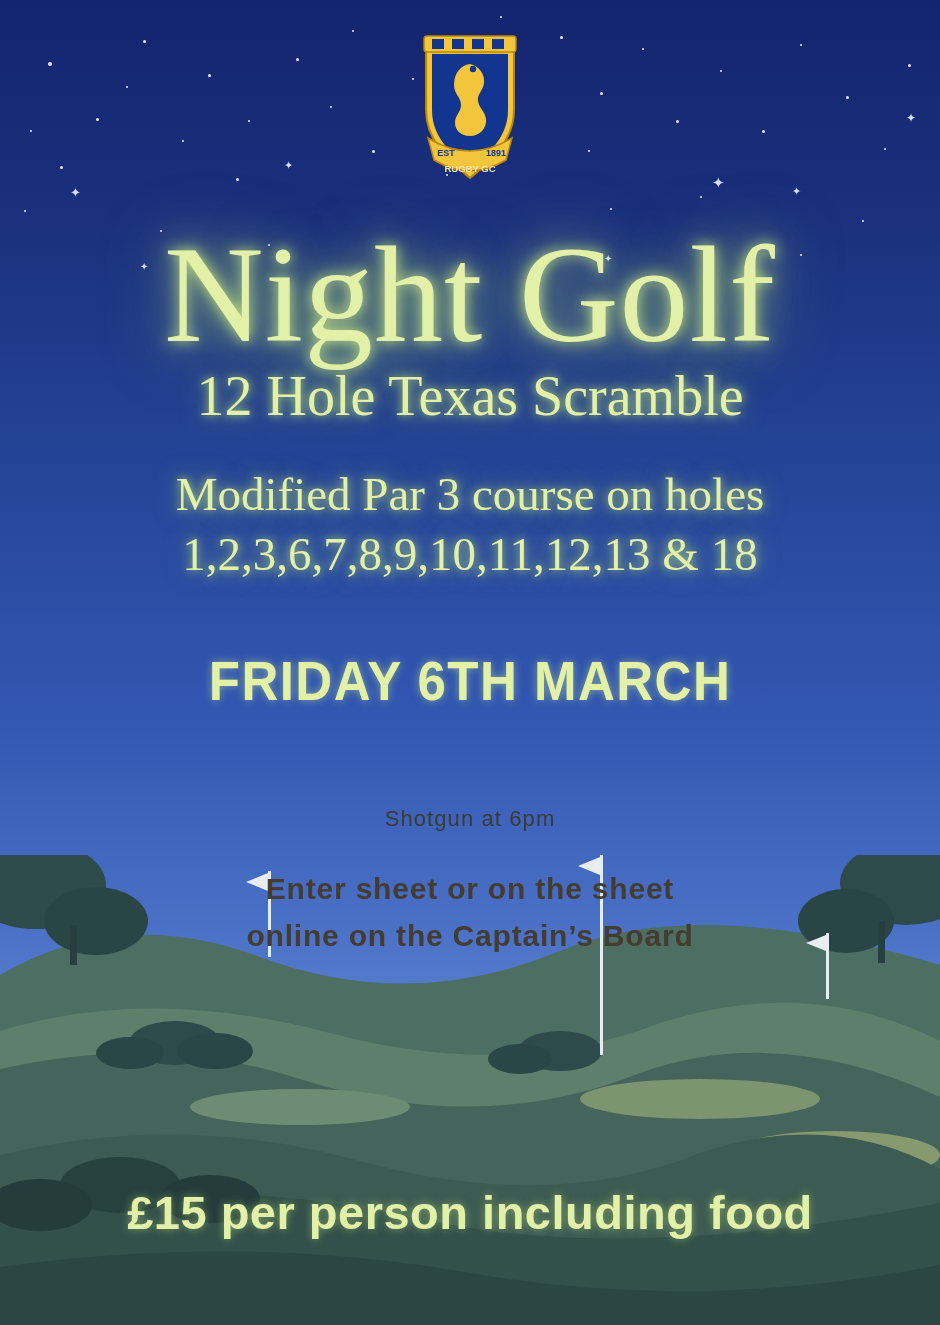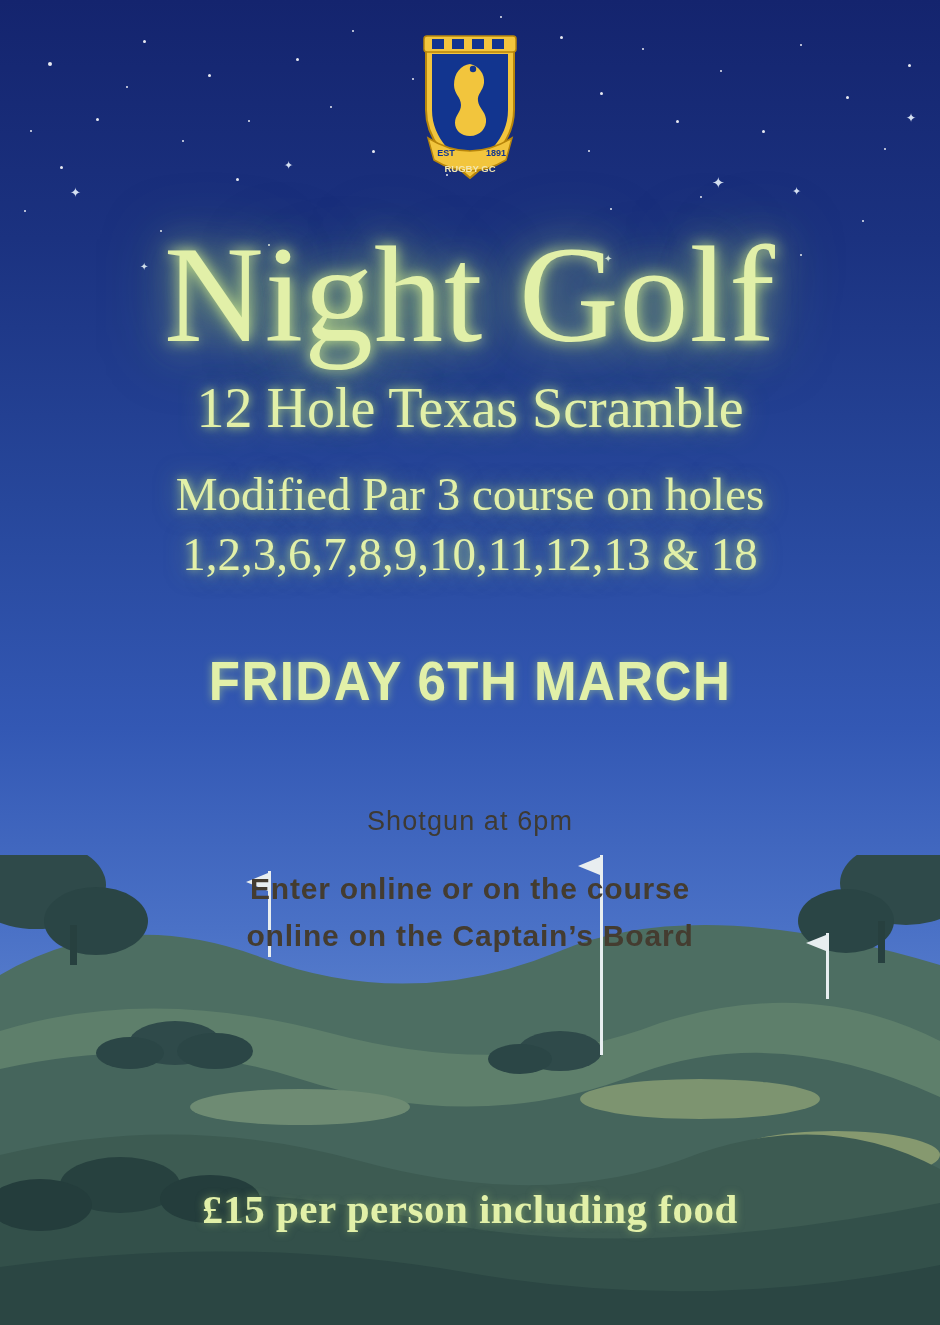--- a/index.html
+++ b/index.html
@@ -57,21 +57,21 @@
     line-height:1.02;
     color:#e2f0a8;
     letter-spacing:1px;
     text-shadow:
        0 0 14px rgba(210,238,140,.95),
        0 0 38px rgba(190,230,110,.75),
        0 0 70px rgba(170,220,90,.55);
     margin-top: 43px;
   }
   #subtitle1 {
-    top:376px;
+    top:364px;
     font-family:"Liberation Serif", serif;
     font-size:56px;
     color:#e2f0a8;
     text-shadow:0 0 10px rgba(200,235,130,.85), 0 0 26px rgba(180,225,100,.6);
   }
   #subtitle2 {
     top:464px;
     font-family:"Liberation Serif", serif;
     font-size:47px;
     line-height:1.28;
@@ -89,37 +89,37 @@
     text-shadow:0 0 9px rgba(200,235,130,.55);
   }
   #arrival {
     top:758px;
     font-size:27px;
     letter-spacing:1.6px;
     color:#3e3a33;
   }
   #shotgun {
     top:806px;
-    font-size:27px;
+    font-size:22px;
     letter-spacing:1.1px;
     color:#3e3a33;
   }
   #enter {
     top:866px;
     font-weight:bold;
     font-size:30px;
     line-height:1.55;
     letter-spacing:.8px;
     color:#443c30;
   }
   #price {
     top:1185px;
-    font-family:Liberation Serif, serif;
+    font-family:Liberation Sans, sans-serif;
     font-weight:bold;
-    font-size:41px;
+    font-size:47px;
     letter-spacing:.5px;
     color:#e2f0a8;
     text-shadow:0 0 9px rgba(200,235,130,.5);
   }
 
   #scenery { position:absolute; left:0; bottom:0; width:940px; height:470px; }
 </style>
 </head>
 <body>
 
@@ -235,18 +235,18 @@
 
   <div class="center" id="title">Night Golf</div>
   <div class="center" id="subtitle1">12 Hole Texas Scramble</div>
   <div class="center" id="subtitle2">
     <div>Modified Par 3 course on holes</div>
     <div>1,2,3,6,7,8,9,10,11,12,13 &amp; 18</div>
   </div>
   <div class="center" id="date">FRIDAY 6TH MARCH</div>
   <div class="center" id="shotgun">Shotgun at 6pm</div>
   <div class="center" id="enter">
-    <div>Enter online or on the course</div>
+    <div>Enter sheet or on the sheet</div>
     <div>online on the Captain’s Board</div>
   </div>
   <div class="center" id="price">£15 per person including food</div>
 
 </div>
 
 </body></html>

